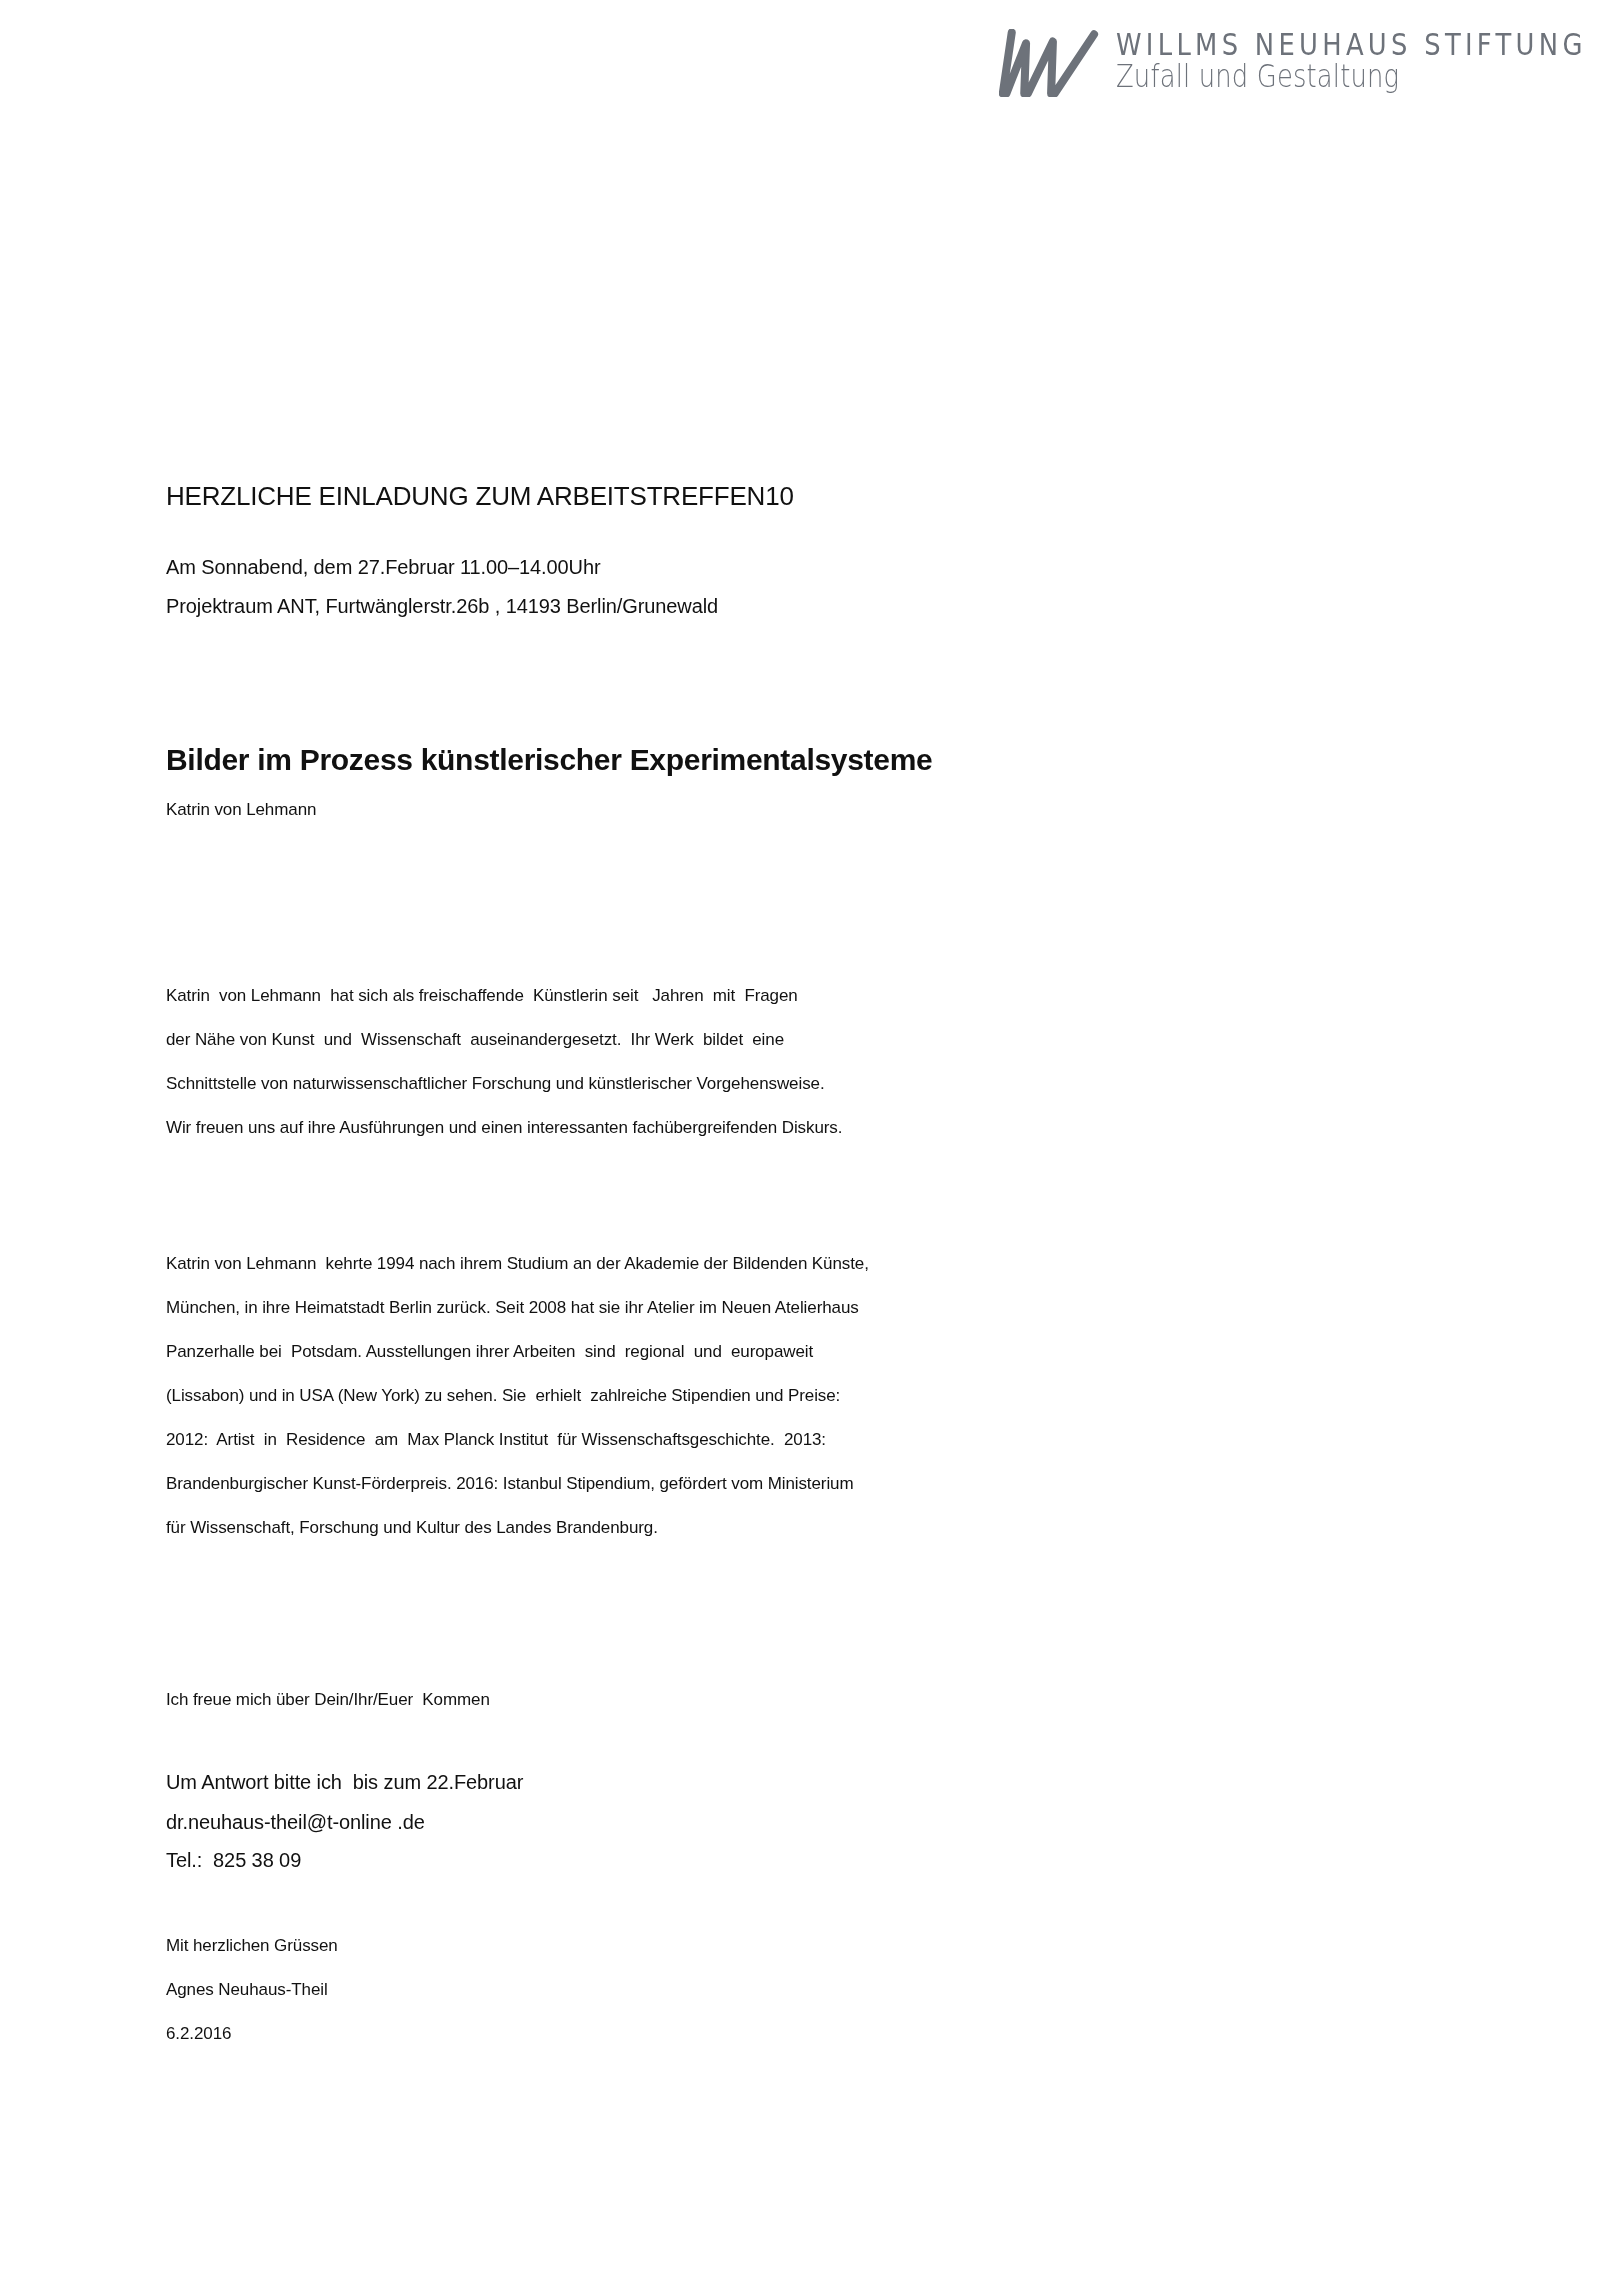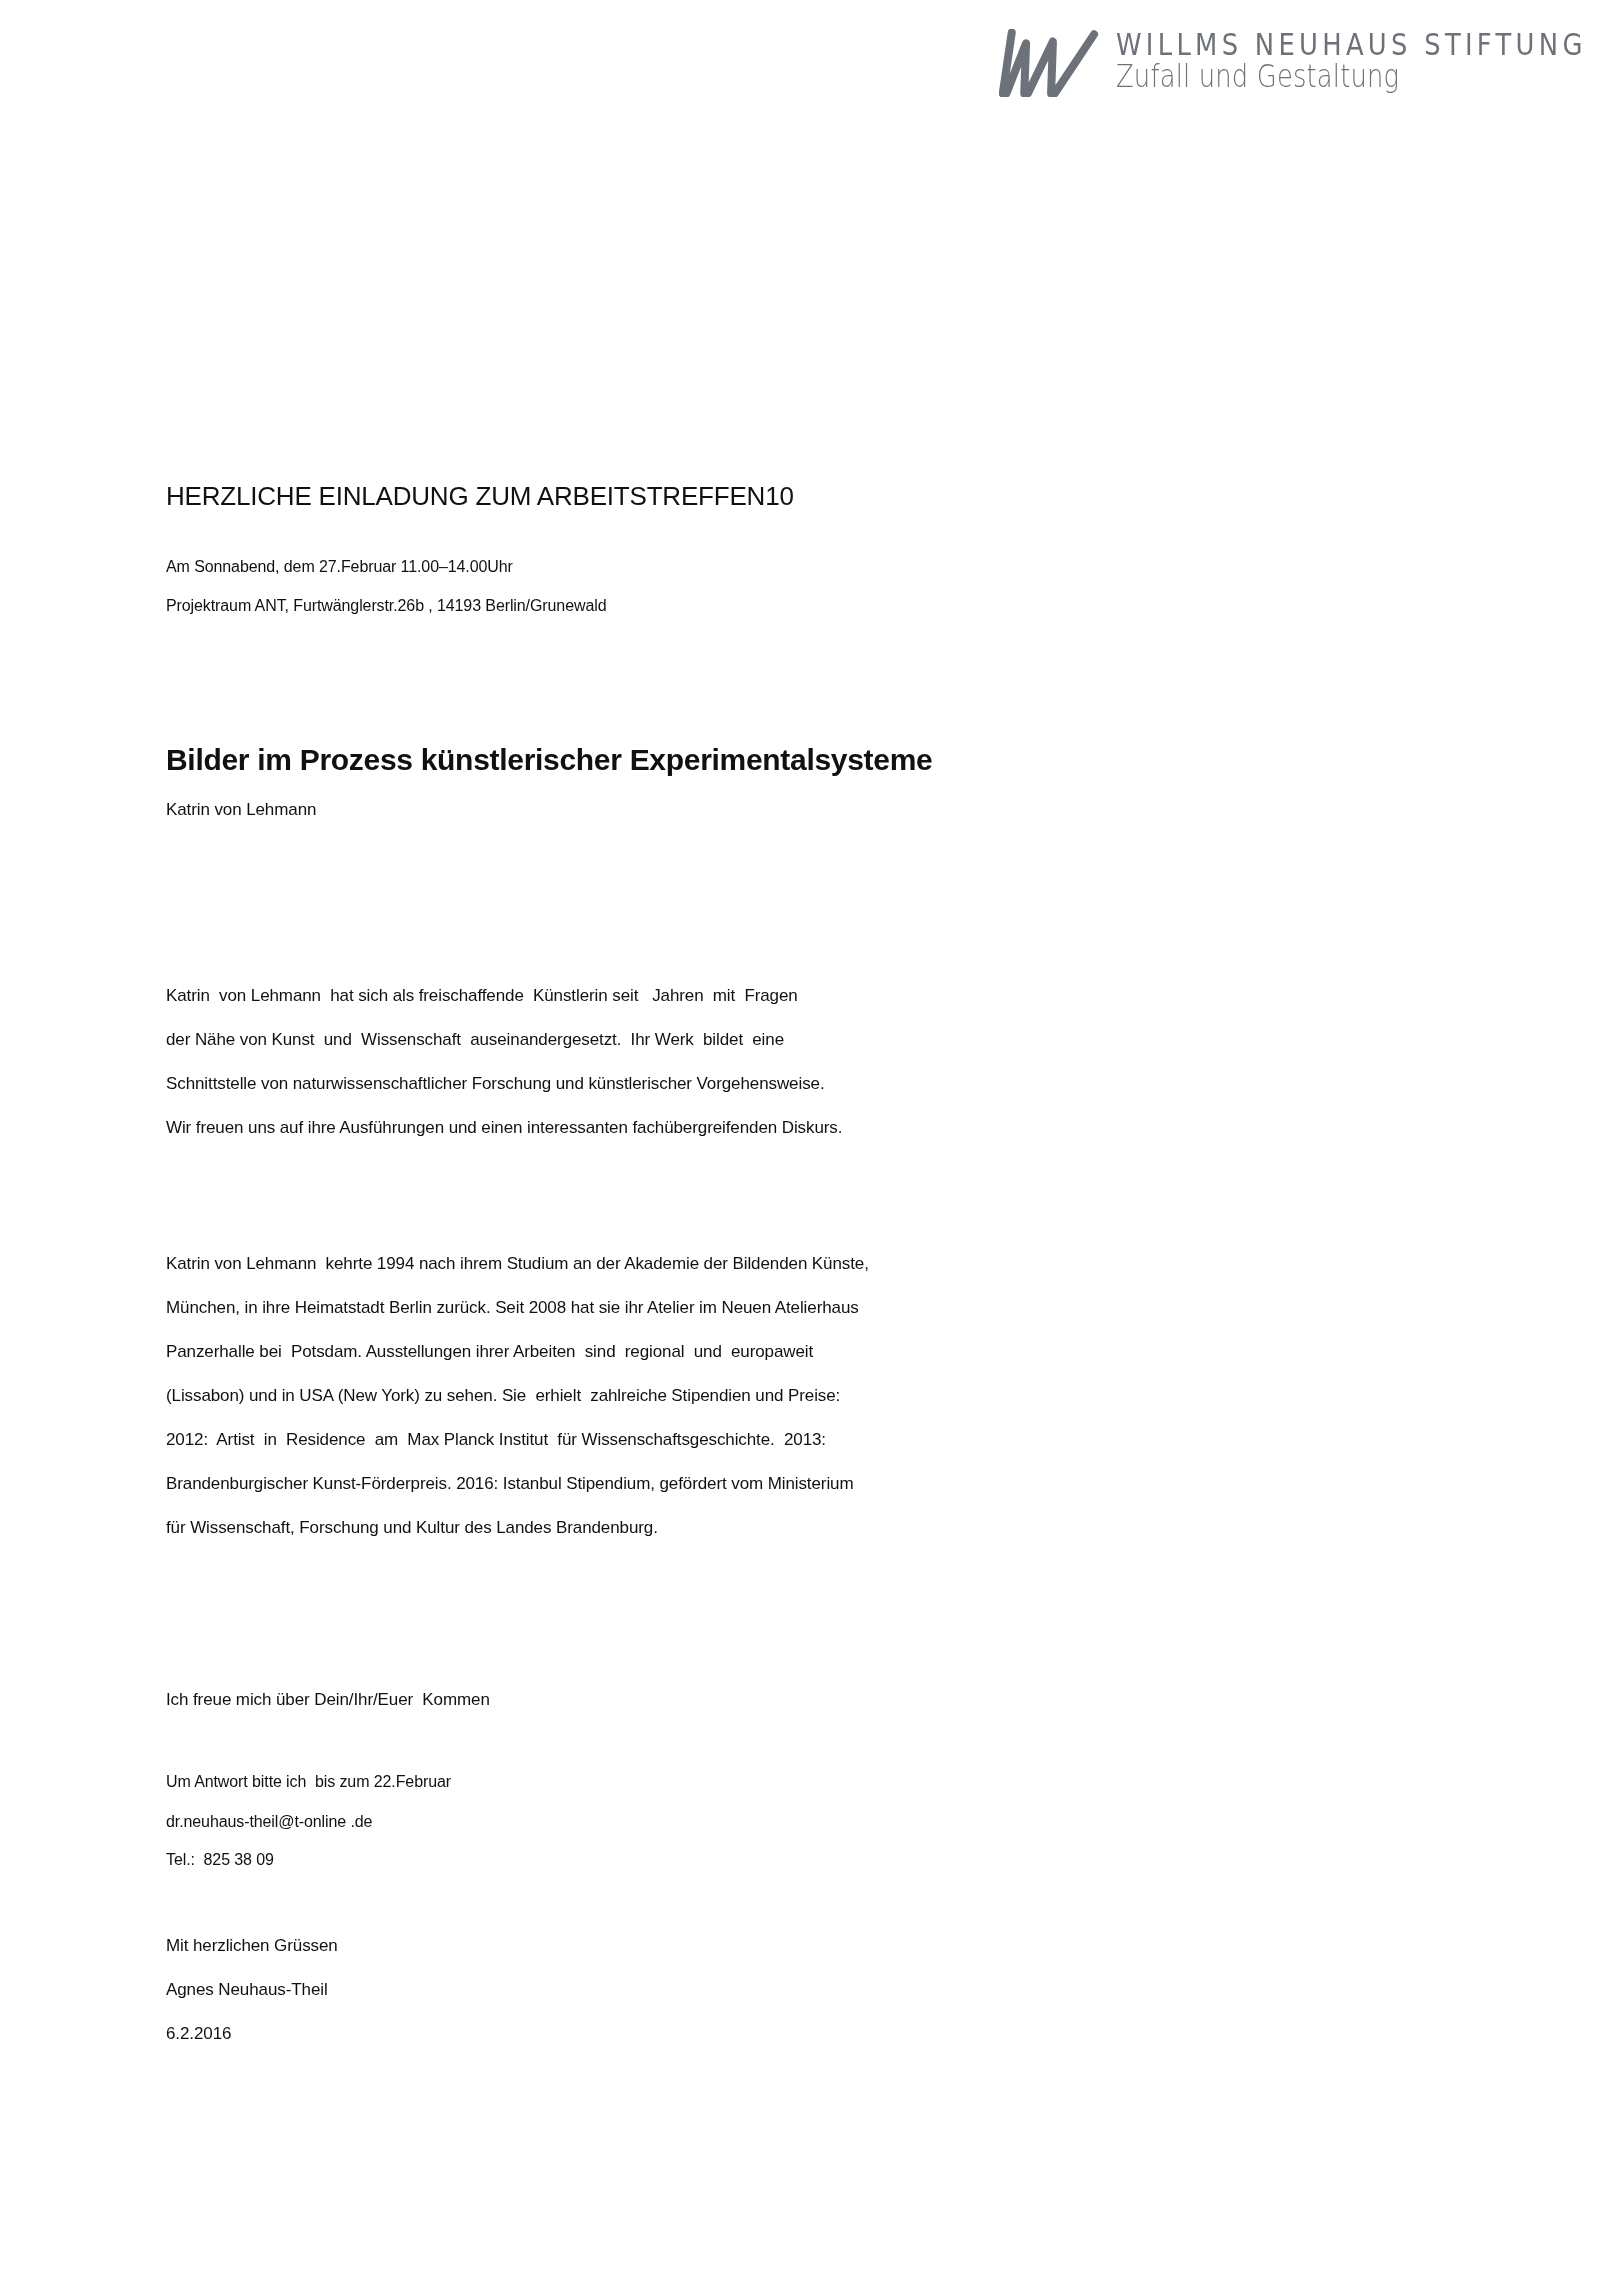--- a/index.html
+++ b/index.html
@@ -3,21 +3,21 @@
 <meta charset="utf-8">
 <style>
   html, body { margin: 0; padding: 0; background: #ffffff; }
   body { width: 1620px; height: 2292px; position: relative; overflow: hidden;
          font-family: "Liberation Sans", sans-serif; color: #111111; }
   .page { position: absolute; left: 0; top: 0; width: 1620px; height: 2292px; background: #ffffff; }
   .ln { position: absolute; left: 150px; white-space: pre; margin: 16px; }
   .f29 { font-size: 26px; line-height: 26px; letter-spacing: -0.2px; }
   .f33 { font-size: 30px; line-height: 30px; letter-spacing: -0.3px; font-weight: bold; }
   .f25 { font-size: 17px; line-height: 22.5px; letter-spacing: -0.1px; }
-  .f22 { font-size: 16px; line-height: 20px; letter-spacing: -0.1px; }
+  .f22 { font-size: 20px; line-height: 20px; letter-spacing: -0.1px; }
 
   .logo { position: absolute; left: 999px; top: 27px; width: 612px; height: 77px; }
   .logo-mark { position: absolute; left: 0; top: 1.8px; width: 106px; height: 68px; }
   .logo-text { position: absolute; left: 117px; top: 0; color: #6d727a;
                font-family: "DejaVu Sans", sans-serif; font-weight: 300; white-space: pre; }
   .logo-name { position: absolute; left: 0; top: 1.8px; font-size: 30px; line-height: 32px;
                letter-spacing: 5px; font-family: "DejaVu Sans", sans-serif; font-weight: normal;
                transform: scaleX(0.86); transform-origin: left top; -webkit-text-stroke: 0; }
   .logo-tag { position: absolute; left: 0; top: 32px; font-size: 31.5px; line-height: 34px;
               letter-spacing: 0.2px; transform: scaleX(0.82); transform-origin: left top; }

